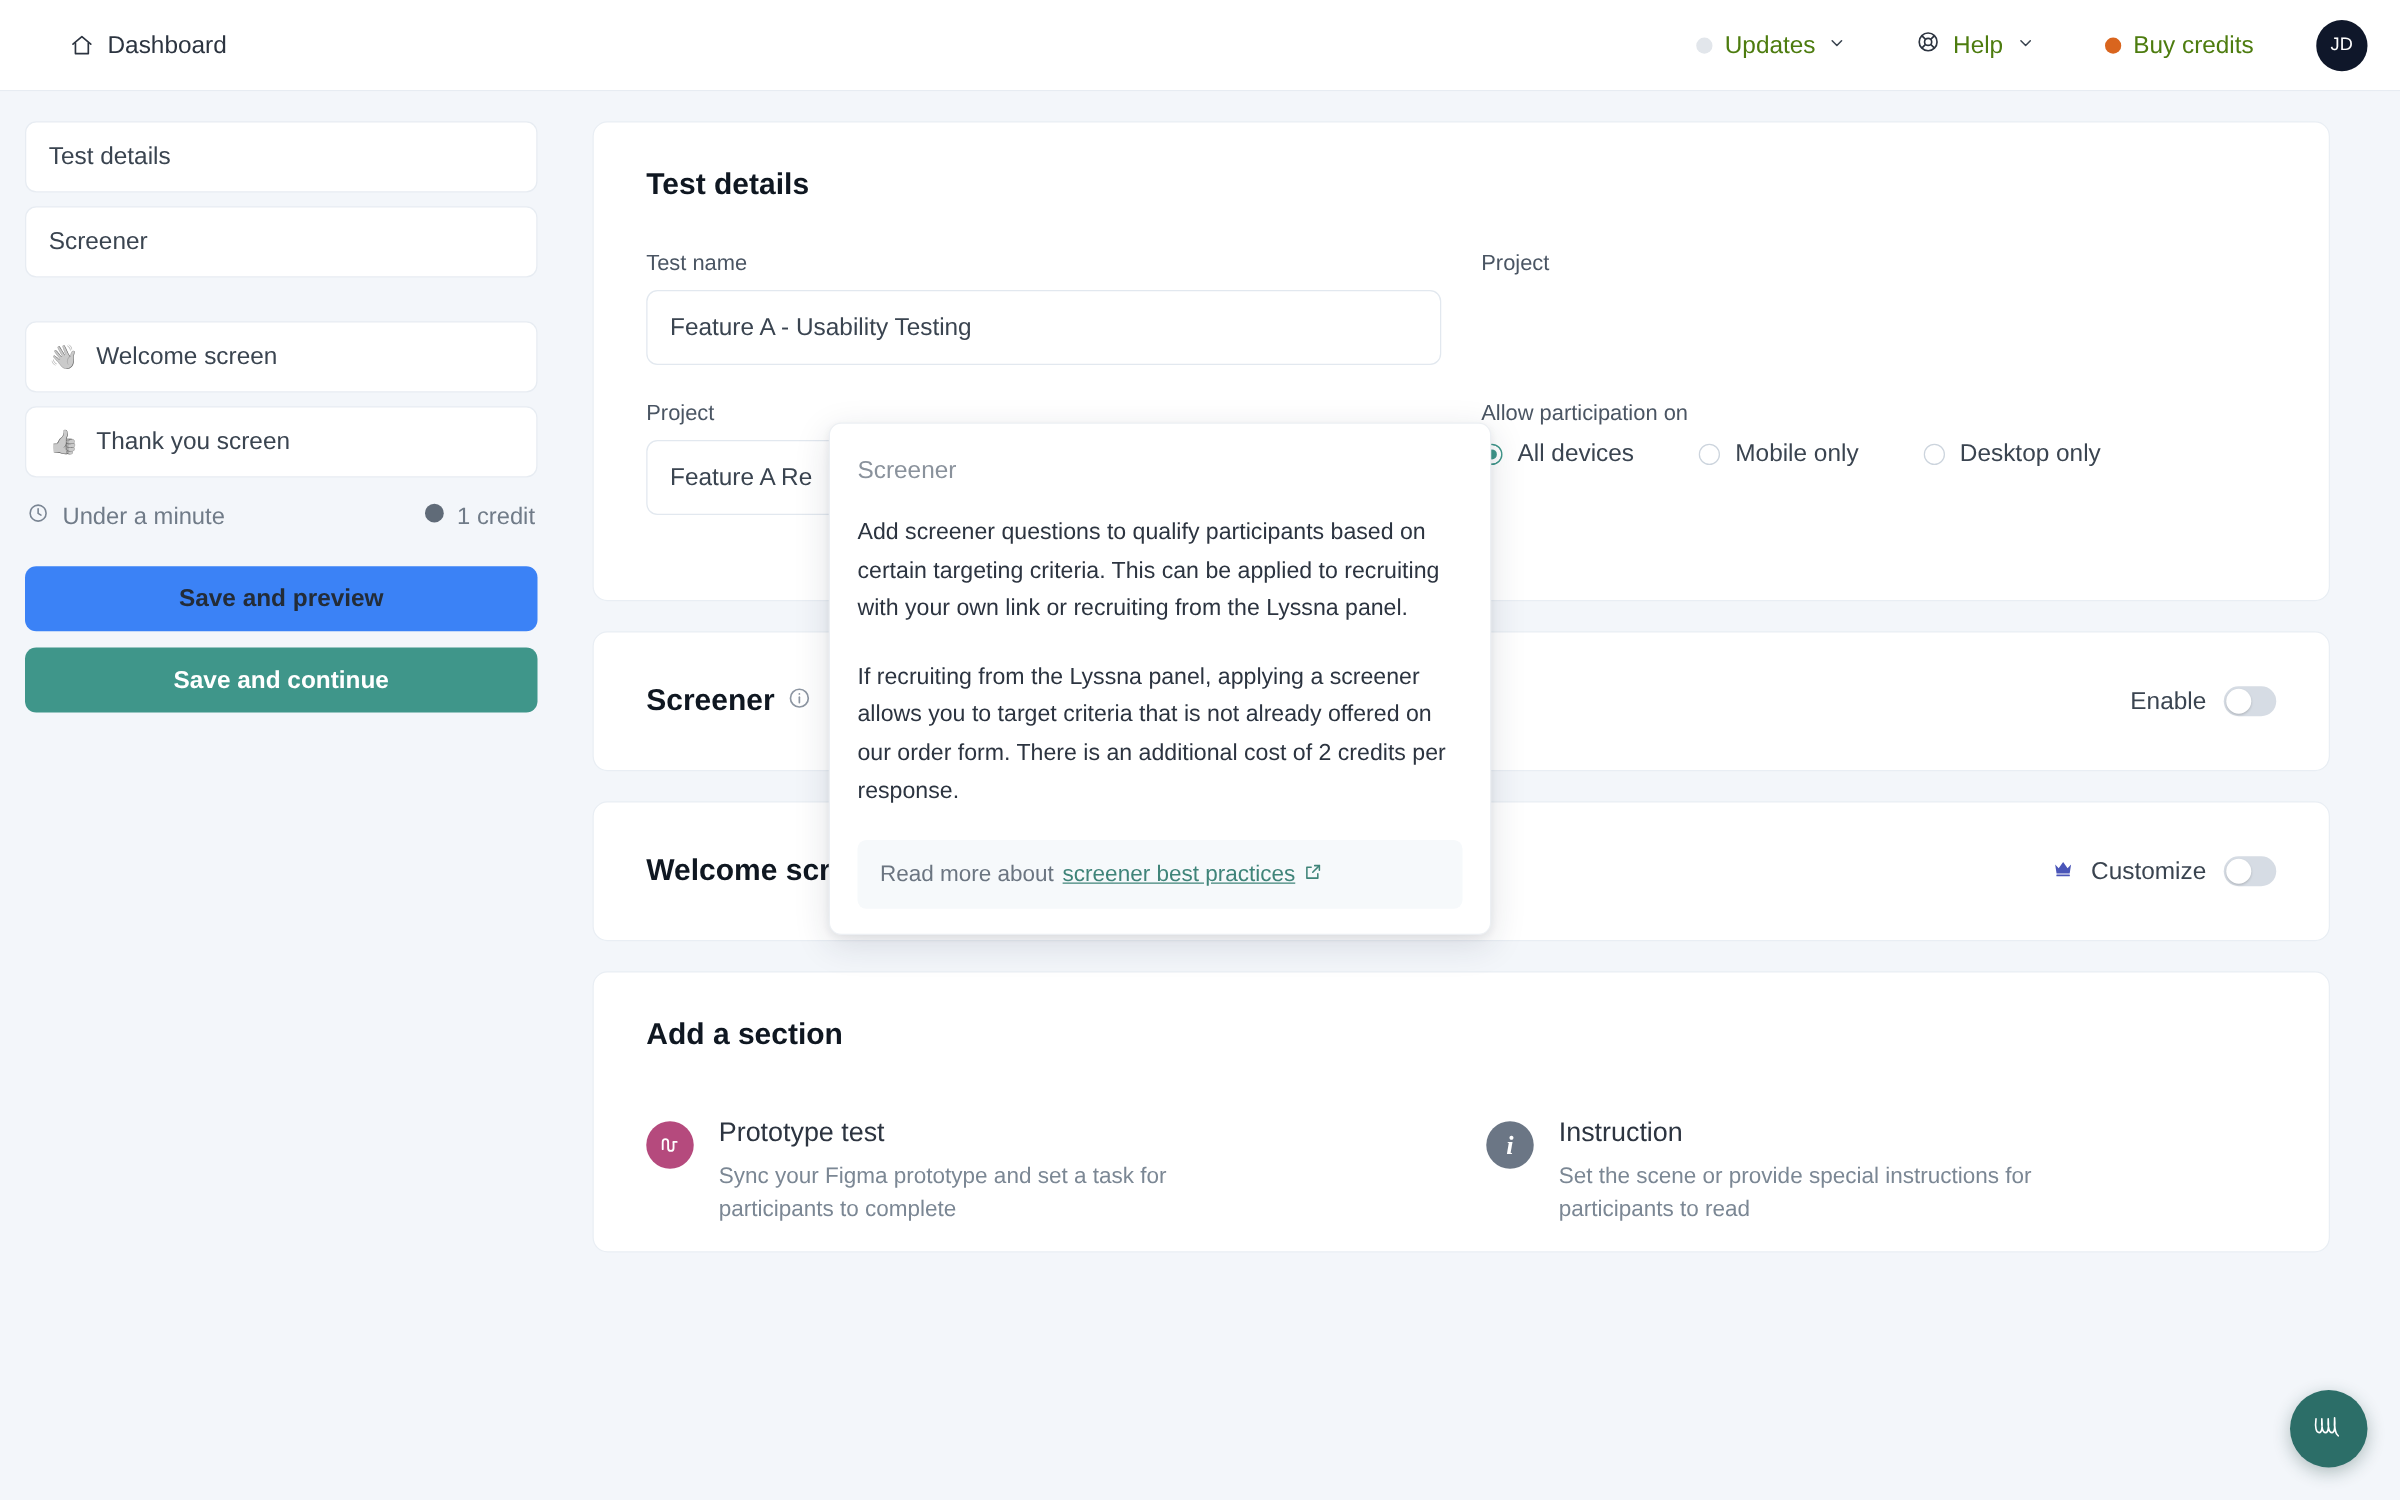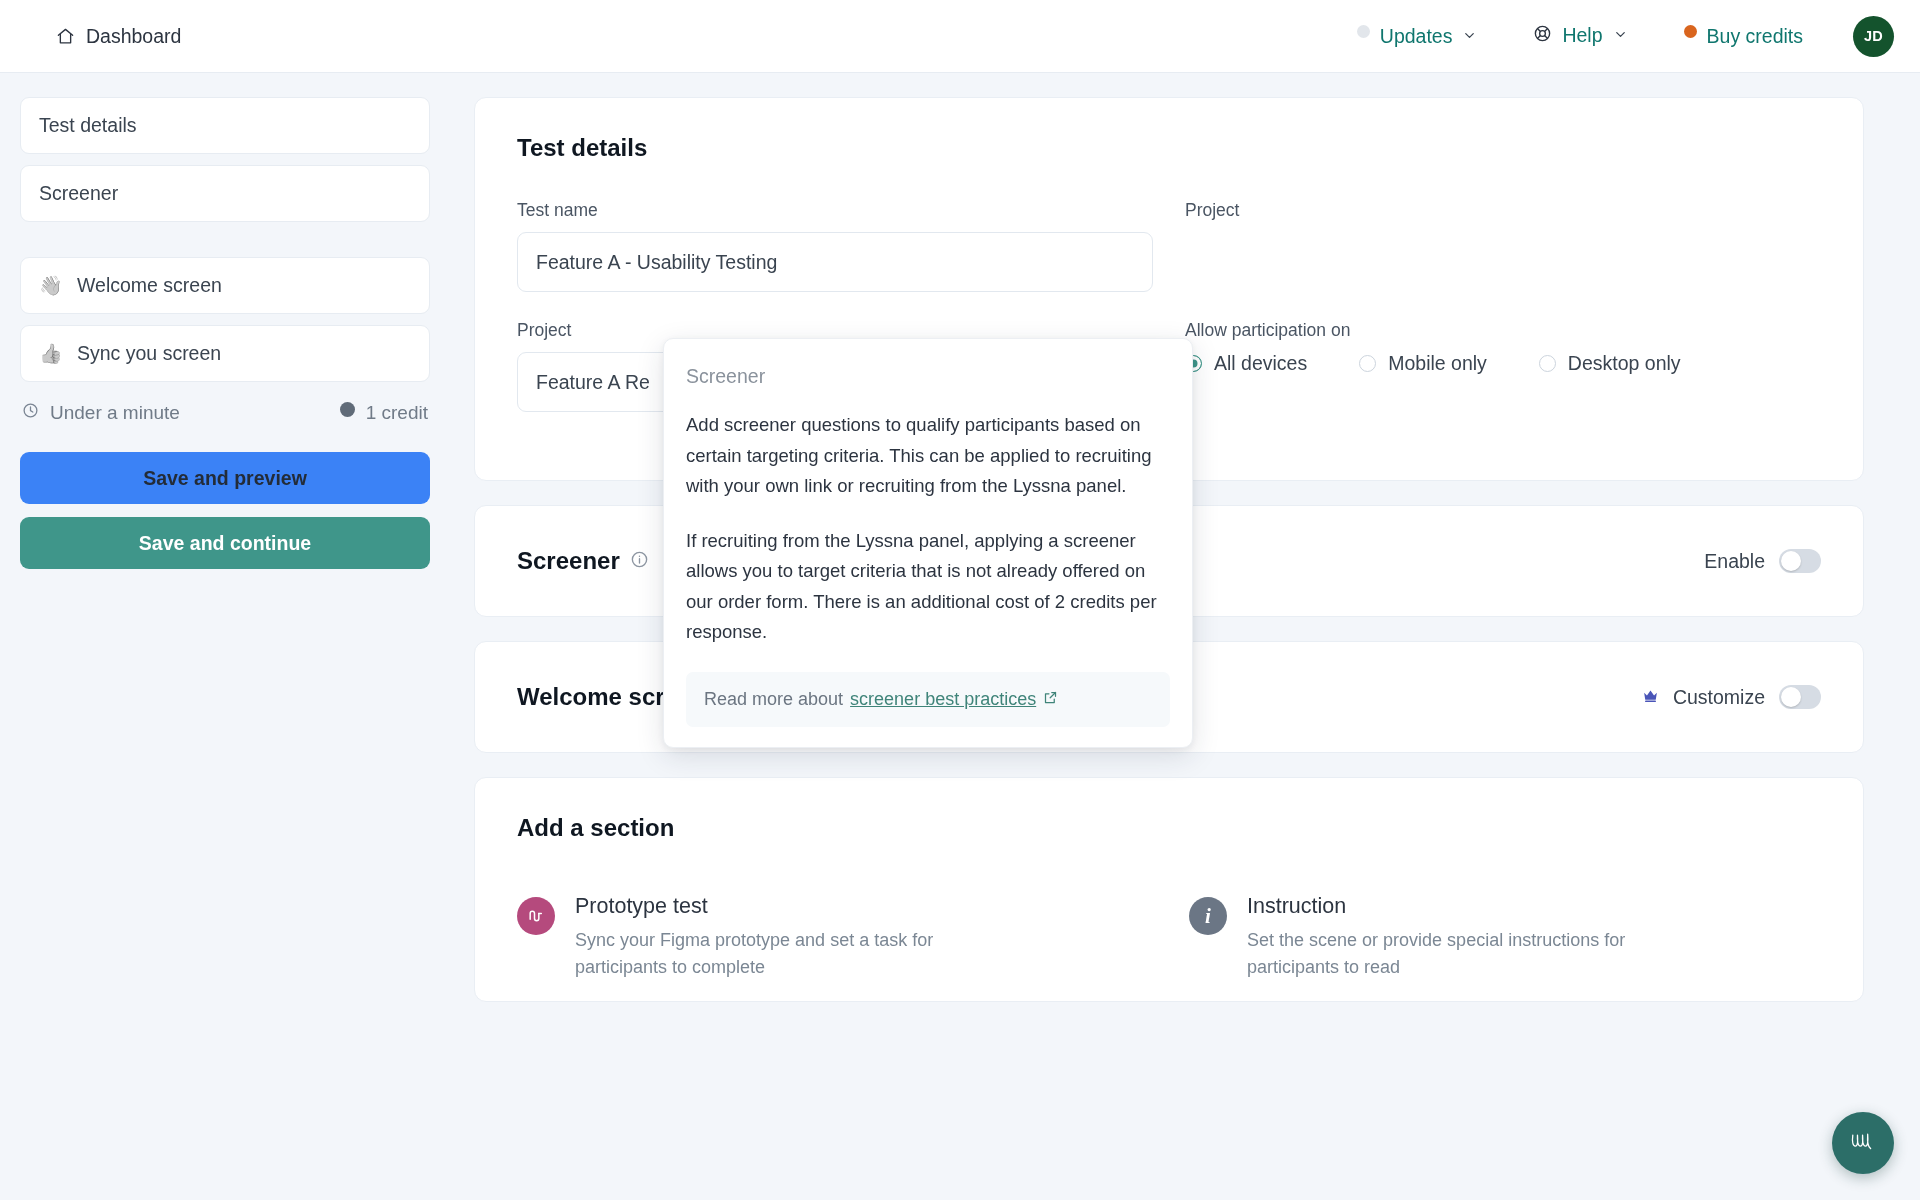--- a/index.html
+++ b/index.html
@@ -20,32 +20,32 @@
     display: flex; align-items: center;
     padding: 0 26px 0 56px;
   }
   .brand { display: flex; align-items: center; gap: 11px; }
   .brand-label { font-size: 19.5px; color: #2c3440; }
   .home-icon { display: inline-flex; }
   .topbar-right {
     margin-left: auto; display: flex; align-items: center; gap: 0;
   }
   .tb-item {
-    display: flex; align-items: flex-start; gap: 10px;
-    font-size: 19.5px; color: #0f766e;
+    display: flex; align-items: center; gap: 10px;
+    font-size: 19.5px; color: #4d7c0f;
     padding: 0 28px; cursor: pointer; white-space: nowrap;
   }
   .dot { width: 13px; height: 13px; border-radius: 50%; display: inline-block; }
   .dot-gray { background: #e2e6eb; }
   .dot-orange { background: #d9651e; }
   .chev { display: inline-block; }
   .avatar {
     width: 41px; height: 41px; border-radius: 50%;
-    background: #14532d; color: #fff;
-    font-size: 14.5px; font-weight: bold;
+    background: #0f172a; color: #fff;
+    font-size: 14.5px; font-weight: normal;
     display: flex; align-items: center; justify-content: center;
     margin-left: 22px; cursor: pointer; letter-spacing: .3px;
   }
 
   
   .sidebar {
     position: absolute; left: 0; top: 73px;
     width: 450px; padding: 24px 20px 0 20px;
   }
   .side-card {
@@ -233,21 +233,21 @@
   </div>
 
   <div class="side-gap"></div>
 
   <div class="side-card">
     <span class="emo">👋</span>
     <span>Welcome screen</span>
   </div>
   <div class="side-card">
     <span class="emo">👍</span>
-    <span>Sync you screen</span>
+    <span>Thank you screen</span>
   </div>
 
   <div class="meta-row">
     <div class="meta-left">
       <span>
         <svg width="17" height="17" viewBox="0 0 24 24" fill="none" stroke="#7a8593" stroke-width="1.8" stroke-linecap="round">
             <circle cx="12" cy="12" r="9"></circle>
             <path d="M12 7v5.2l3.2 2"></path>
           </svg>
       </span>

